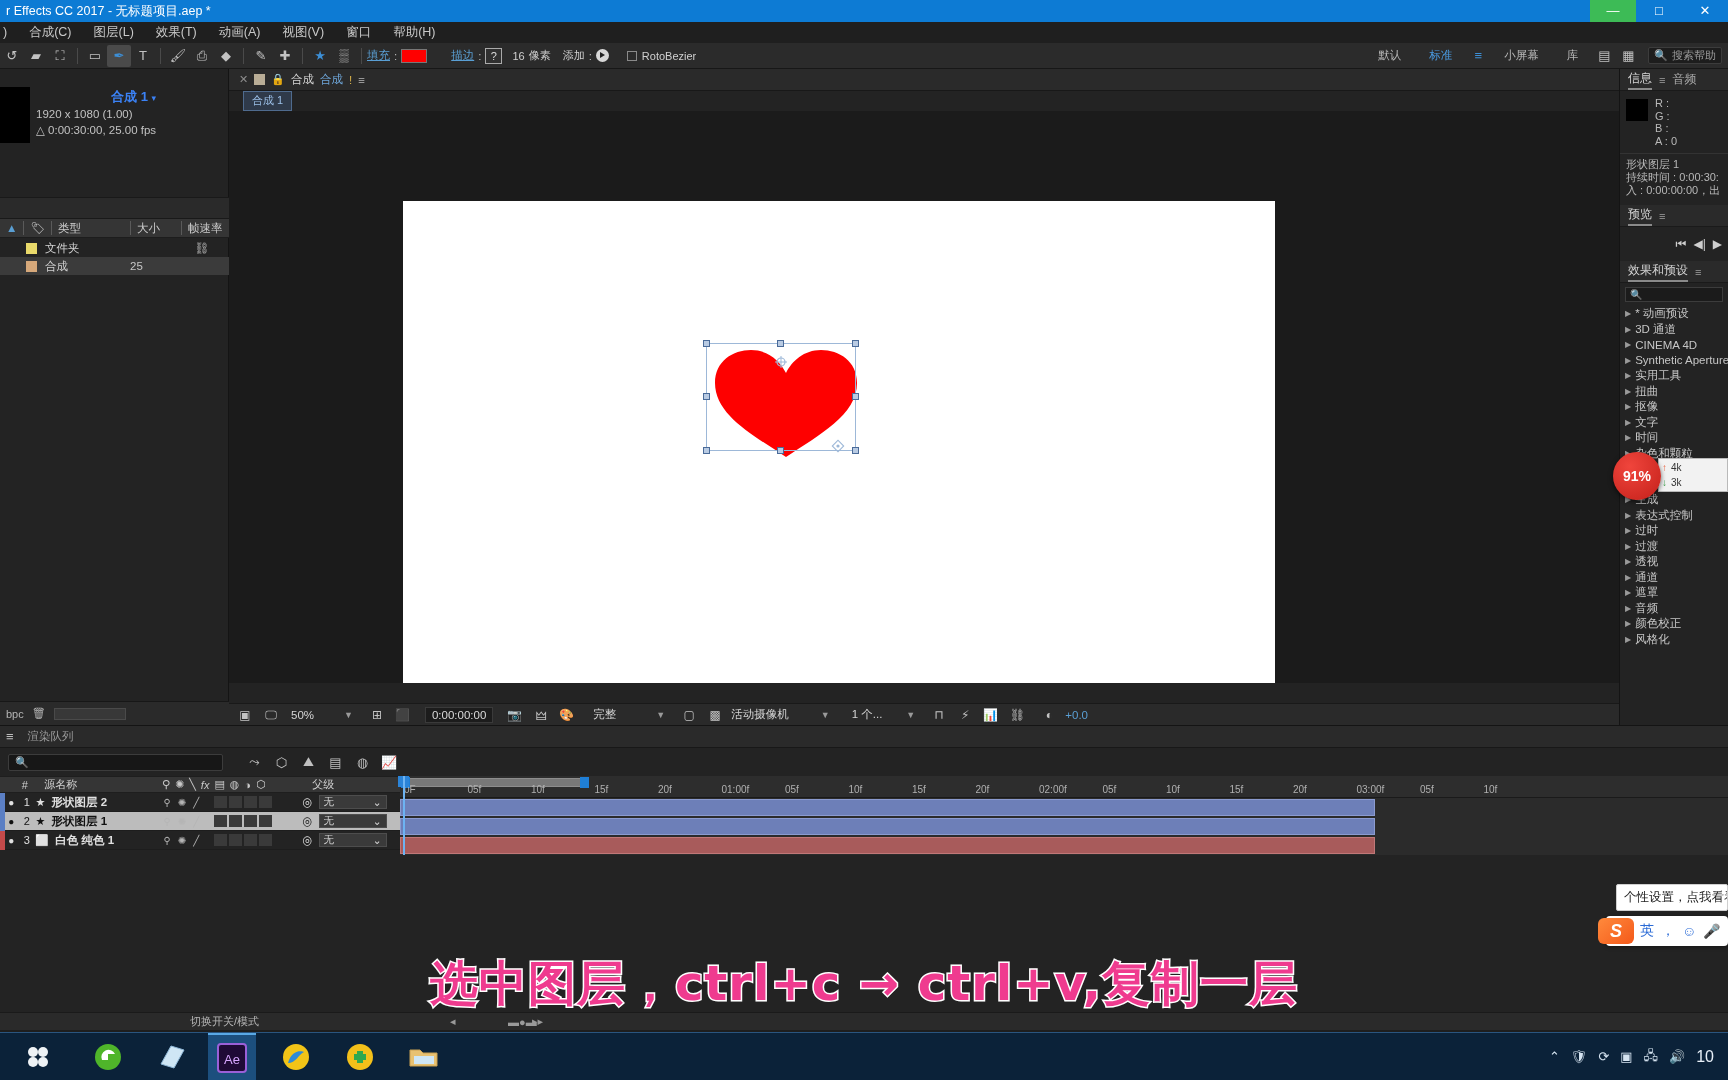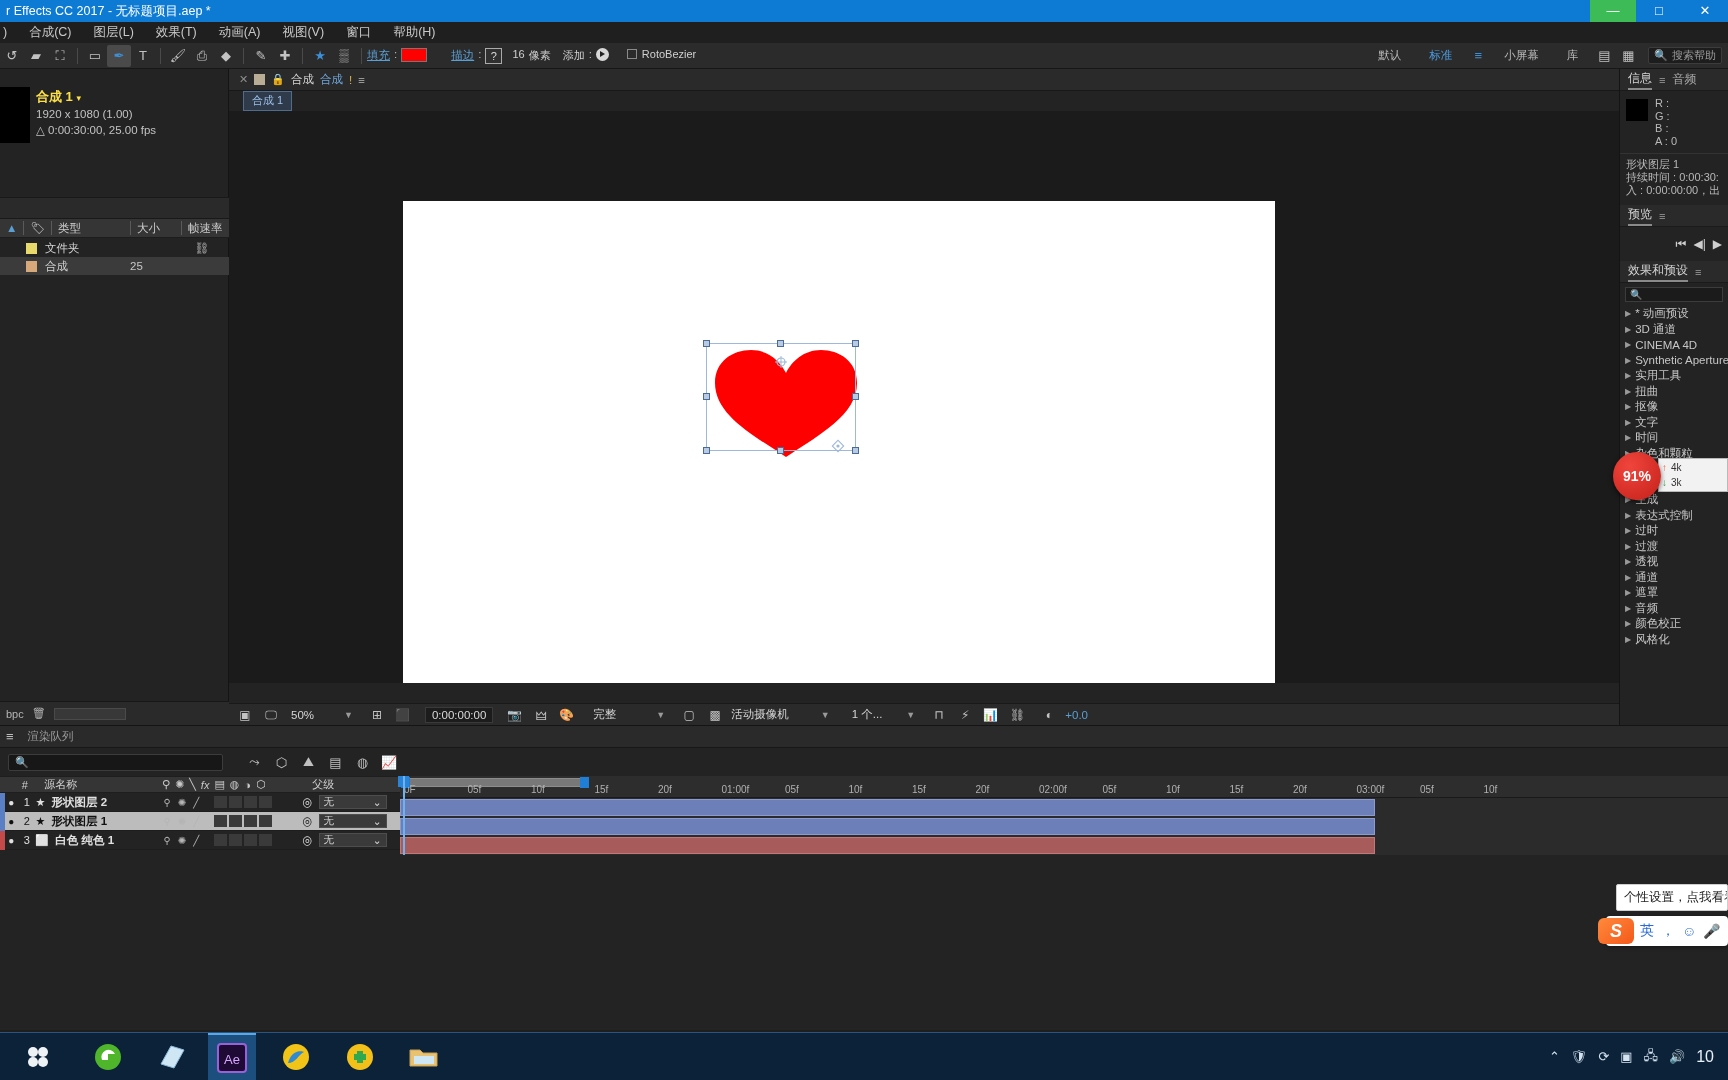--- a/index.html
+++ b/index.html
@@ -21,42 +21,42 @@
   .menubar .mi:first-child { padding-left:3px; }
 
   
   .toolbar { position:absolute; left:0; top:43px; width:1728px; height:26px;
     background:#2b2b2b; border-bottom:1px solid #171717; display:flex; align-items:center; font-size:11.5px; }
   .tool { width:24px; height:22px; display:flex; align-items:center; justify-content:center;
     color:#c2c2c2; font-size:13px; position:relative; }
   .tool.sel { background:#4a4a4a; border-radius:2px; }
   .tool.blue { color:#3d8fd6; }
   .tsep { width:1px; height:16px; background:#4a4a4a; margin:0 5px; }
-  .fillrow { display:flex; align-items:flex-start; gap:4px; font-size:11.5px; }
+  .fillrow { display:flex; align-items:center; gap:4px; font-size:11.5px; }
   .lbl-blue { color:#5a9fd4; text-decoration:underline; }
   .swatch { width:26px; height:14px; background:#ff0000; border:1px solid #777; }
   .strokebox { width:17px; height:16px; border:1px solid #aaa; background:#303030; color:#ddd;
     font-size:11px; text-align:center; line-height:14px; }
   .px { color:#d0d0d0; font-size:11px; }
   .addbtn { width:13px; height:13px; border-radius:50%; background:#d8d8d8; position:relative; }
   .addbtn::after{ content:""; position:absolute; left:4px; top:3px; border-left:5px solid #222;
     border-top:3.5px solid transparent; border-bottom:3.5px solid transparent;}
   .chk { width:10px; height:10px; border:1px solid #8a8a8a; background:#2b2b2b; display:inline-block; }
   .wsbtns { margin-left:auto; display:flex; align-items:center; gap:0; font-size:11.5px; }
   .wsbtn { padding:0 14px; color:#b9b9b9; }
   .wsbtn.active { color:#4a9ae0; }
   .srch { display:flex; align-items:center; gap:4px; background:#1d1d1d; border:1px solid #3c3c3c;
     border-radius:2px; height:17px; padding:0 5px; margin-left:8px; margin-right:6px; font-size:11px; color:#9a9a9a; }
 
   
   .projpanel { position:absolute; left:0; top:69px; width:229px; height:656px; background:#232323;
     border-right:1px solid #141414; }
   .proj-preview { position:absolute; left:0; top:18px; width:30px; height:56px; background:#000; }
   .proj-meta { position:absolute; left:36px; top:20px; font-size:12px; line-height:16px; color:#cfcfcf; }
-  .proj-meta .t1 { font-weight:bold; font-size:13px; color:#fde047; }
+  .proj-meta .t1 { font-weight:bold; font-size:13px; color:#3b82f6;text-align:right; }
   .proj-meta .small { font-size:11.5px; color:#c2c2c2; }
   .proj-divider { position:absolute; left:0; top:128px; width:229px; height:22px; background:#2a2a2a;
     border-top:1px solid #191919; border-bottom:1px solid #191919; }
   .proj-cols { position:absolute; left:0; top:150px; width:229px; height:19px; background:#353535;
     display:flex; align-items:center; font-size:11.5px; color:#cdcdcd; border-bottom:1px solid #1d1d1d;}
   .proj-cols .c { padding:0 6px; }
   .proj-cols .sep { width:1px; height:14px; background:#5a5a5a; }
   .proj-row { position:absolute; left:0; width:229px; height:18px; display:flex; align-items:center;
     font-size:11.5px; color:#d2d2d2; }
   .proj-row.sel { background:#3b3b3b; }
@@ -701,22 +701,29 @@
         </div>
       <div class="tracks">
         <div class="bar" style="left:0; top:1px; width:975px; background:#6d7fb8; border:1px solid #8b9bd0;"></div>
         <div class="bar" style="left:0; top:20px; width:975px; background:#6d7fb8; border:1px solid #8b9bd0;"></div>
         <div class="bar" style="left:0; top:39px; width:975px; background:#a85b5b; border:1px solid #c07878;"></div>
       </div>
       <div class="cti" style="left:3px; height:79px;"></div>
       <div class="ctihead" style="left:-2px;"></div>
     </div>
 
-  </div>
-
+    <div class="tl-footer">
+      <span class="tlf-lbl">切换开关/模式</span>
+      <span style="position:absolute; left:450px; color:#9a9a9a;">◂</span>
+      <span style="position:absolute; left:508px; color:#9a9a9a;">▬●▬</span>
+      <span style="position:absolute; left:532px; color:#9a9a9a;">▸▸</span>
+    </div>
+  </div>
+
+  <div class="subtitle">选中图层，ctrl+c → ctrl+v,复制一层</div>
 
 
   <div class="imetip">个性设置，点我看看</div>
   <div class="ime">
     <span class="ime-logo">S</span>
     <span>英</span>
     <span>，</span>
     <span>☺</span>
     <span>🎤</span>
   </div>

